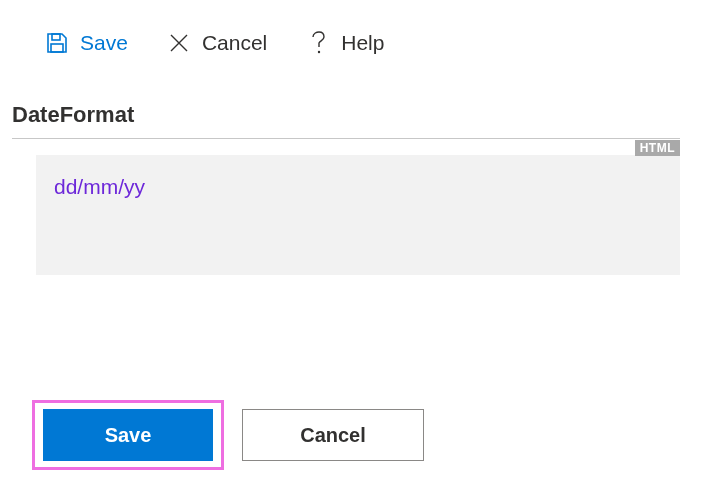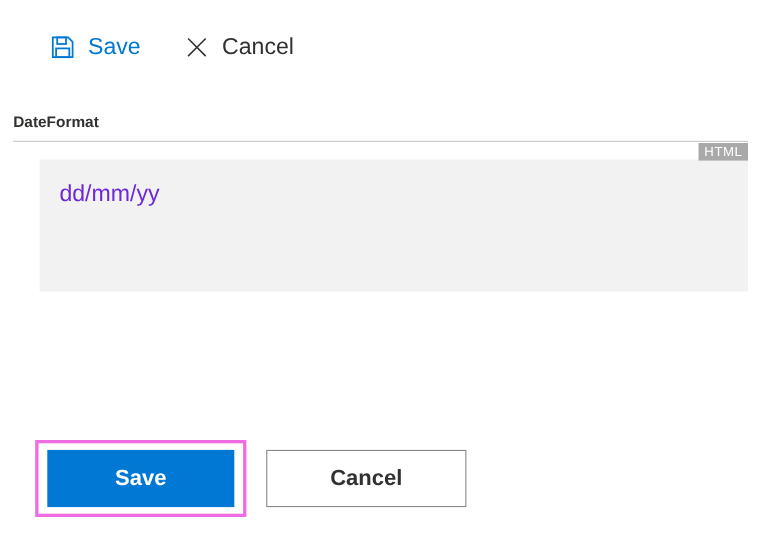--- a/index.html
+++ b/index.html
@@ -28,21 +28,21 @@
     .toolbar-item.save .icon svg path,
     .toolbar-item.save .icon svg rect { stroke: #0078d4; }
     .toolbar-item .icon {
       width: 26px;
       height: 26px;
       display: flex;
       align-items: center;
       justify-content: center;
     }
     .field-label {
-      font-size: 14px;
+      font-size: 22px;
       font-weight: 600;
       margin: 46px 0 0 12px;
       padding-bottom: 10px;
     }
     .underline {
       height: 1px;
       background: #c7c7c7;
       margin: 0 32px 0 12px;
     }
     .editor-wrap {
@@ -56,21 +56,21 @@
       font-size: 21px;
       color: #6d28d9;
     }
     .html-badge {
       position: absolute;
       top: -15px;
       right: 0;
       background: #a9a9a9;
       color: #ffffff;
       font-size: 12px;
-      font-weight: 400;
+      font-weight: 700;
       padding: 1px 5px;
       letter-spacing: 0.5px;
     }
     .button-row {
       position: absolute;
       left: 32px;
       top: 400px;
       display: flex;
       align-items: center;
       gap: 18px;
@@ -118,20 +118,29 @@
     <span>Save</span>
   </div>
   <div class="toolbar-item">
     <span class="icon">
       <svg width="22" height="22" viewBox="0 0 22 22">
         <path d="M3 3 L19 19 M19 3 L3 19" stroke="#323130" stroke-width="1.4"></path>
       </svg>
     </span>
     <span>Cancel</span>
   </div>
+  <div class="toolbar-item">
+    <span class="icon">
+      <svg width="22" height="28" viewBox="0 0 22 28">
+        <path d="M6 8 C6 4 10 3 12 3 C15 3 17 5 17 8 C17 11 13 12 12 14 L12 18" stroke="#323130" stroke-width="1.4" fill="none"></path>
+        <circle cx="12" cy="23" r="1.2" fill="#323130"></circle>
+      </svg>
+    </span>
+    <span>Help</span>
+  </div>
 </div>
 
 <div class="field-label">DateFormat</div>
 <div class="underline"></div>
 
 <div class="editor-wrap">
   <div class="html-badge">HTML</div>
   <div class="editor">dd/mm/yy</div>
 </div>
 

